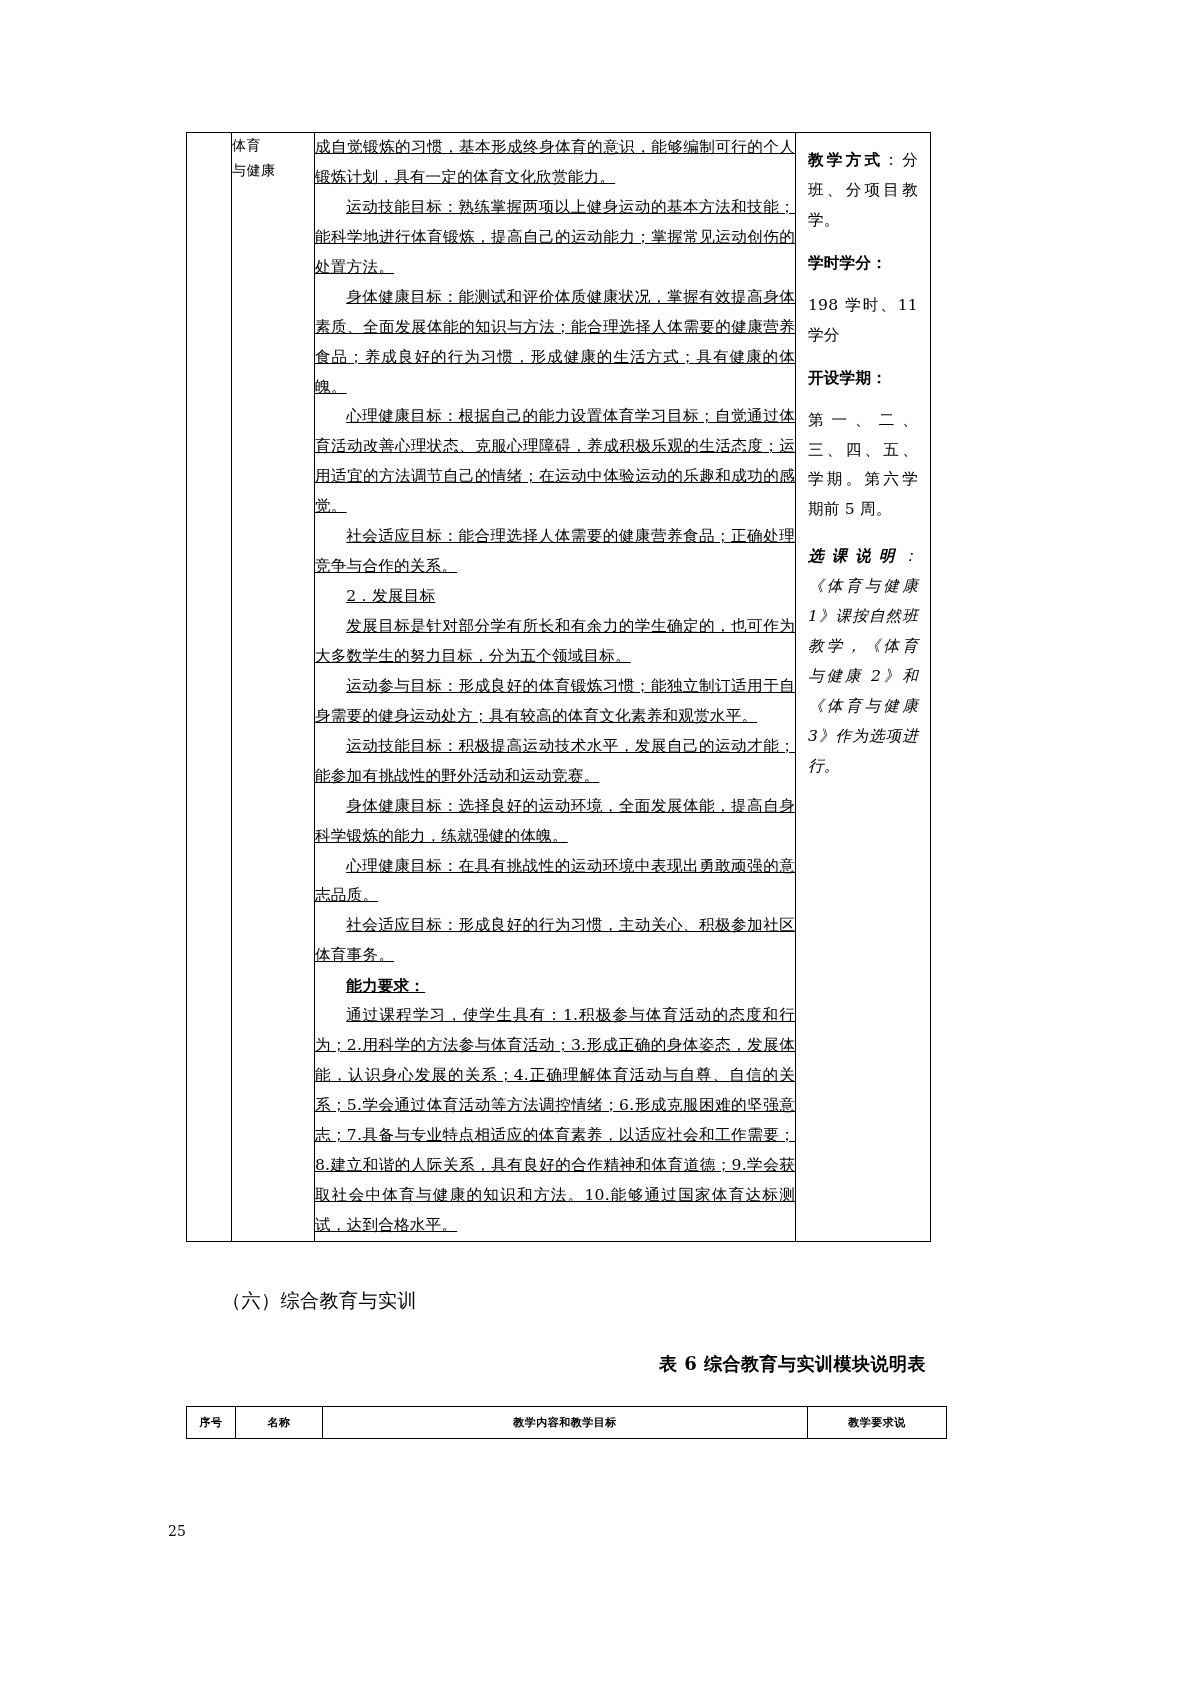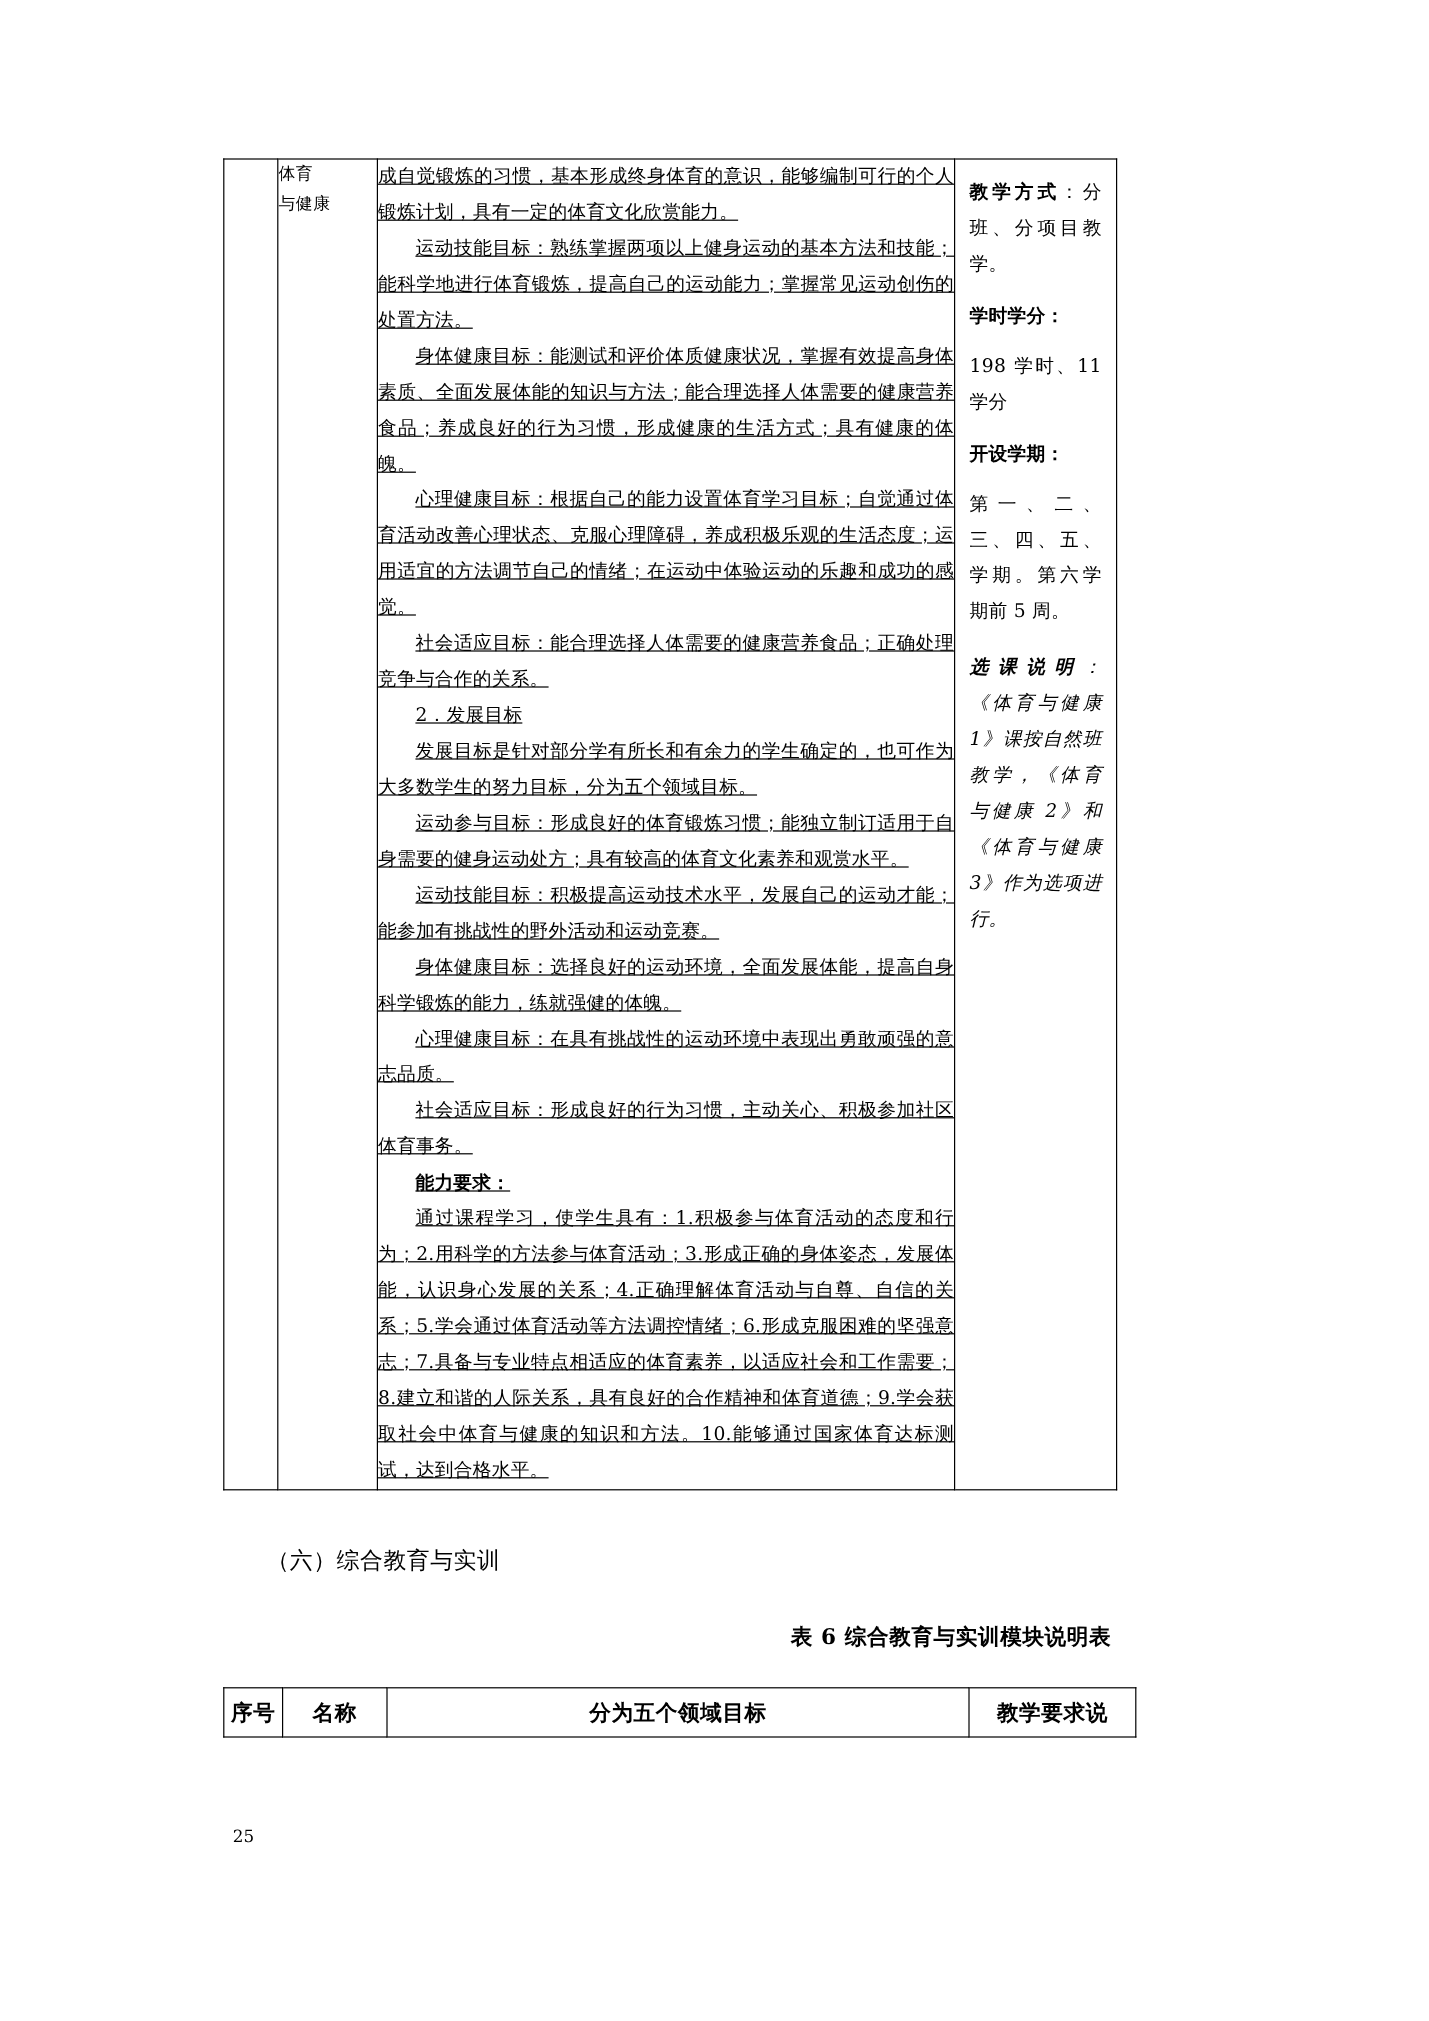--- a/index.html
+++ b/index.html
@@ -102,32 +102,31 @@
     position: absolute;
     left: 186px;
     top: 1406px;
     width: 740px;
     border-collapse: collapse;
     table-layout: fixed;
   }
   .bottom-table td {
     border: 1.2px solid #000;
     text-align: center;
-    font-size: 18px;
+    font-size: 11px;
     font-weight: bold;
     padding: 8px 2px 8px 2px;
     letter-spacing: 0.5px;
   }
   .page-number {
     position: absolute;
     left: 168px;
     top: 1523px;
     font-size: 14px;
     font-family: "DejaVu Serif", "Liberation Serif", serif;
-    margin-left: 26px;
   }
 </style>
 </head>
 <body>
 
 <div class="page">
 
   <table class="main-table">
     <tbody>
         <tr>
@@ -166,21 +165,21 @@
 
   <div class="section-heading">（六）综合教育与实训</div>
 
   <div class="table-caption">表 6  综合教育与实训模块说明表</div>
 
   <table class="bottom-table">
     <tbody>
         <tr>
       <td class="col-seq">序号</td>
       <td class="col-name">名称</td>
-      <td class="col-content">分为五个领域目标</td>
+      <td class="col-content">教学内容和教学目标</td>
       <td class="col-req">教学要求说</td>
     </tr>
   </tbody>
     </table>
 
   <div class="page-number">25</div>
 
 </div>
 
 </body></html>

